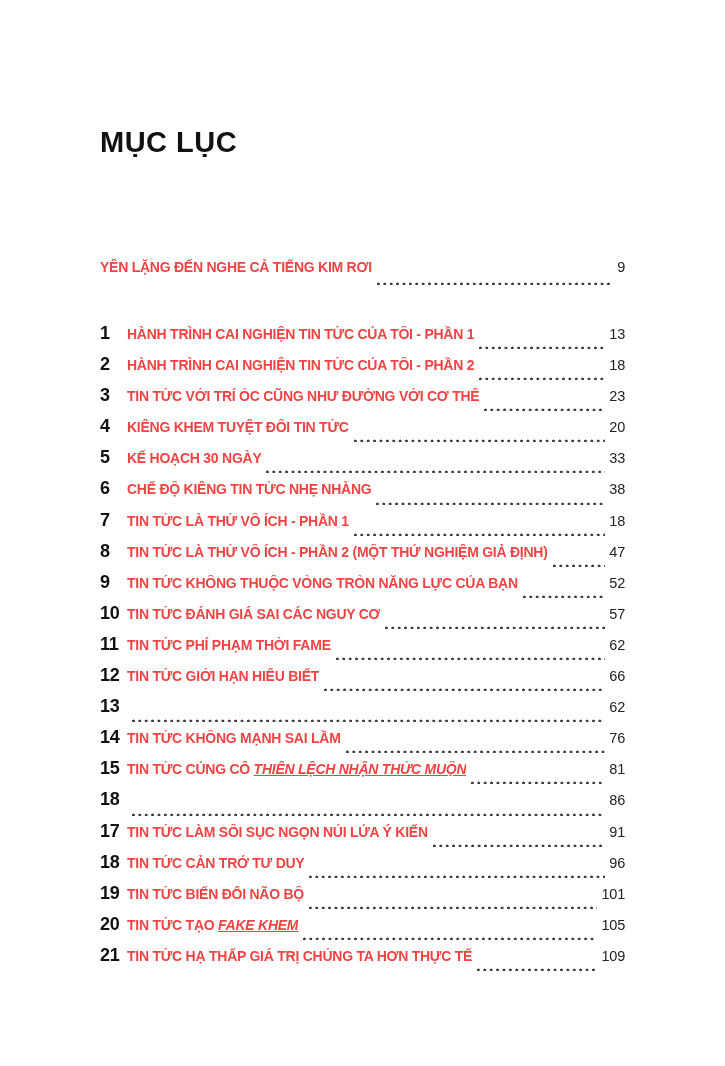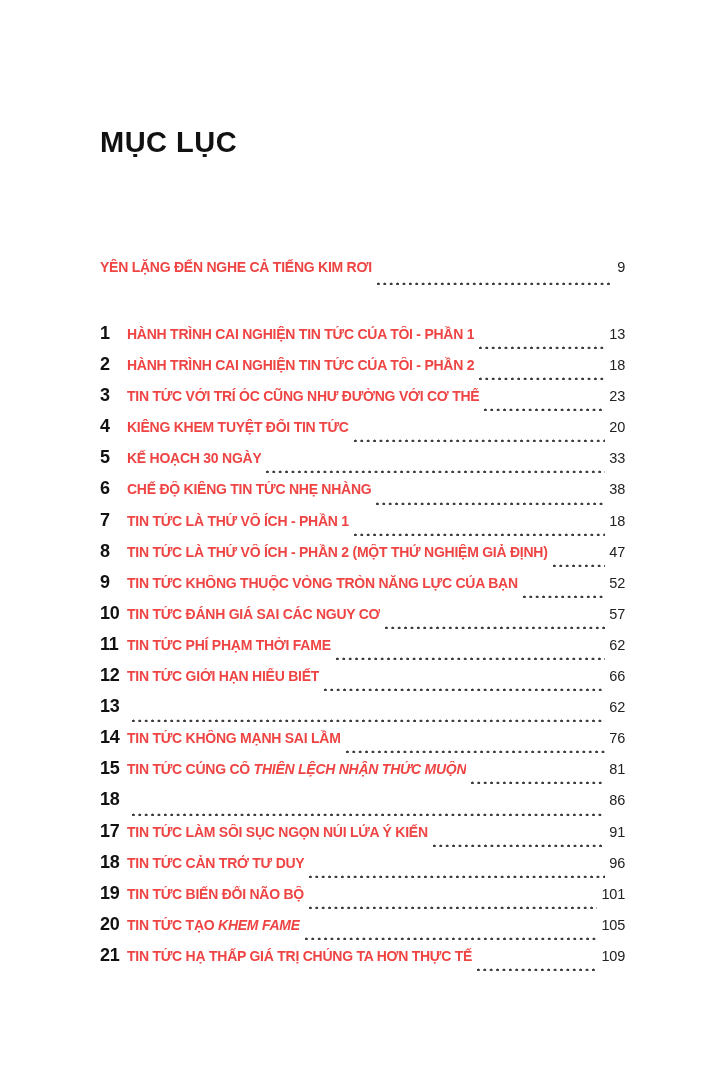--- a/index.html
+++ b/index.html
@@ -54,20 +54,21 @@
     font-size: 14px;
     font-weight: 700;
     letter-spacing: -0.25px;
     color: #ef4444;
     white-space: nowrap;
     overflow: hidden;
     min-width: 0;
   }
   .entry-title .seg-italic {
     font-style: italic;
+    text-decoration: underline;
   }
   .leader {
     flex: 1 1 auto;
     min-width: 7px;
     align-self: flex-end;
     height: 4px;
     margin: 0 4px 4px 5px;
     background-image: radial-gradient(circle at 1.4px 1.8px, #3c3c3c 1.15px, transparent 1.45px);
     background-size: 6.4px 4px;
     background-repeat: repeat-x;
@@ -221,21 +222,21 @@
 
     <div class="toc-row">
       <span class="entry-number">19</span>
       <span class="entry-title"><span class="seg-pre">TIN TỨC BIẾN ĐỔI NÃO BỘ</span><span class="seg-italic"></span><span class="seg-post"></span></span>
       <span class="leader"></span>
       <span class="entry-page">101</span>
     </div>
 
     <div class="toc-row">
       <span class="entry-number">20</span>
-      <span class="entry-title"><span class="seg-pre">TIN TỨC TẠO </span><span class="seg-italic">KHEM FAME</span><span class="seg-post"></span></span>
+      <span class="entry-title"><span class="seg-pre">TIN TỨC TẠO </span><span class="seg-italic">FAKE KHEM</span><span class="seg-post"></span></span>
       <span class="leader"></span>
       <span class="entry-page">105</span>
     </div>
 
     <div class="toc-row">
       <span class="entry-number">21</span>
       <span class="entry-title"><span class="seg-pre">TIN TỨC HẠ THẤP GIÁ TRỊ CHÚNG TA HƠN THỰC TẾ</span><span class="seg-italic"></span><span class="seg-post"></span></span>
       <span class="leader"></span>
       <span class="entry-page">109</span>
     </div>

